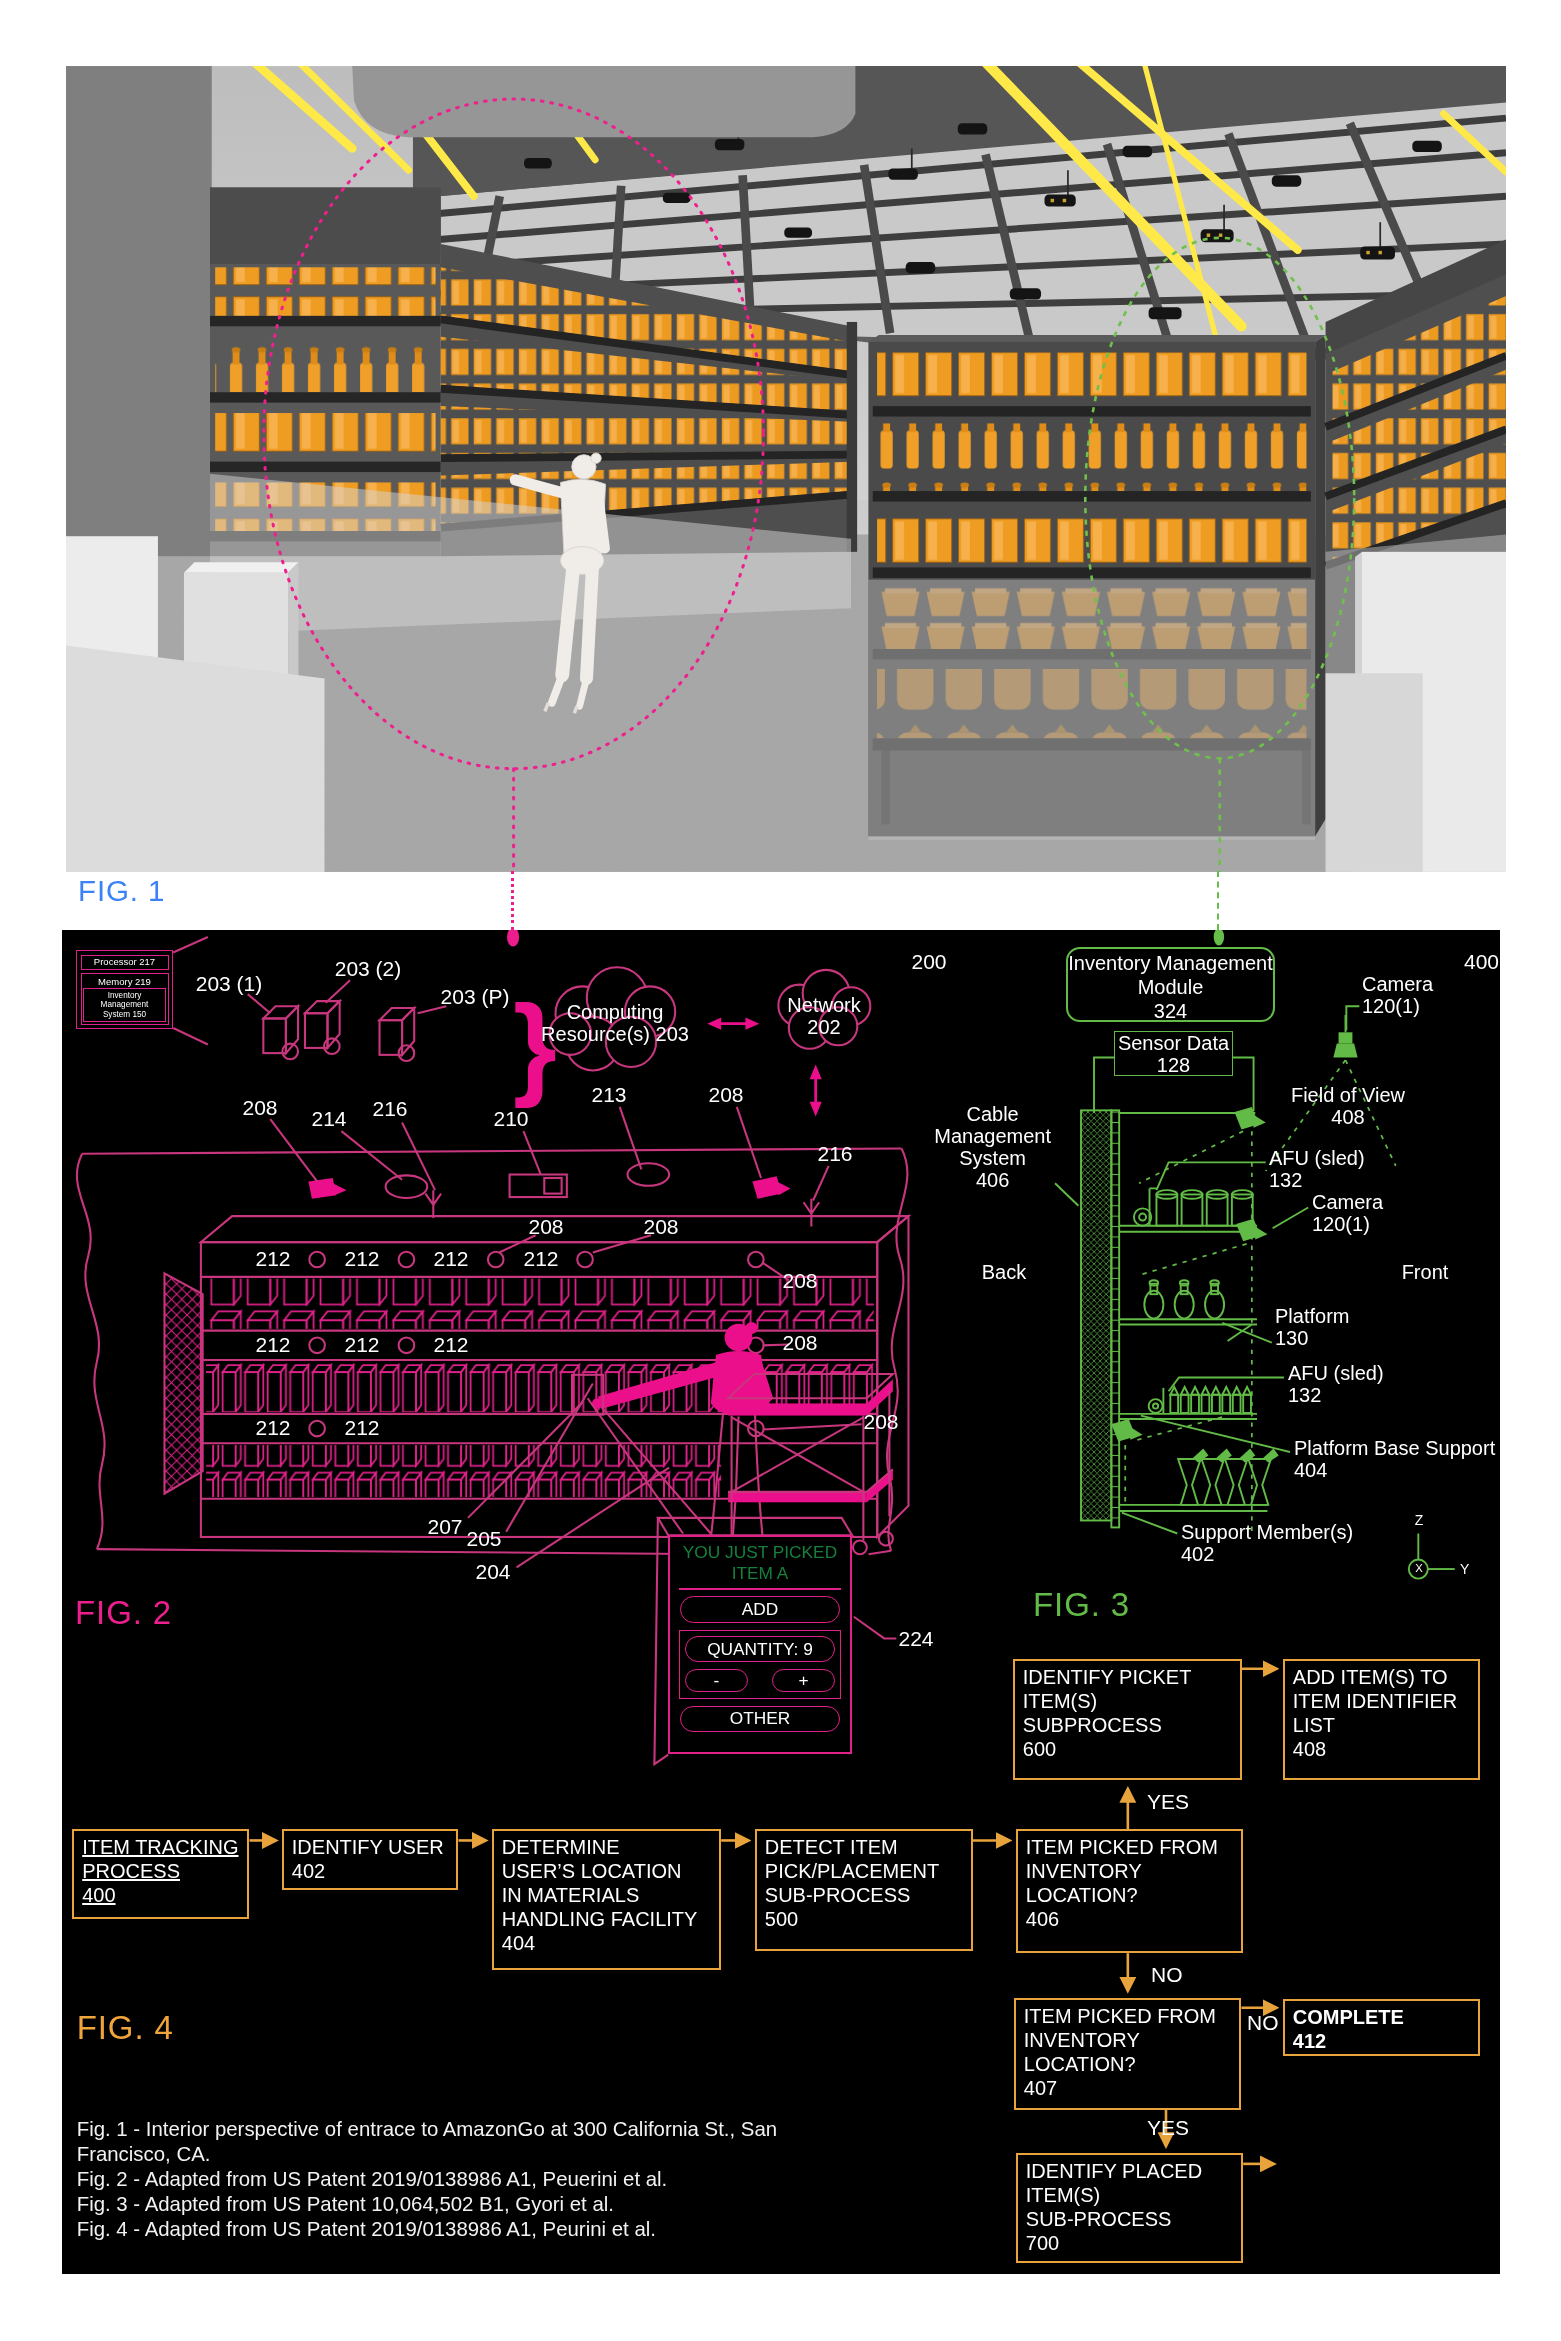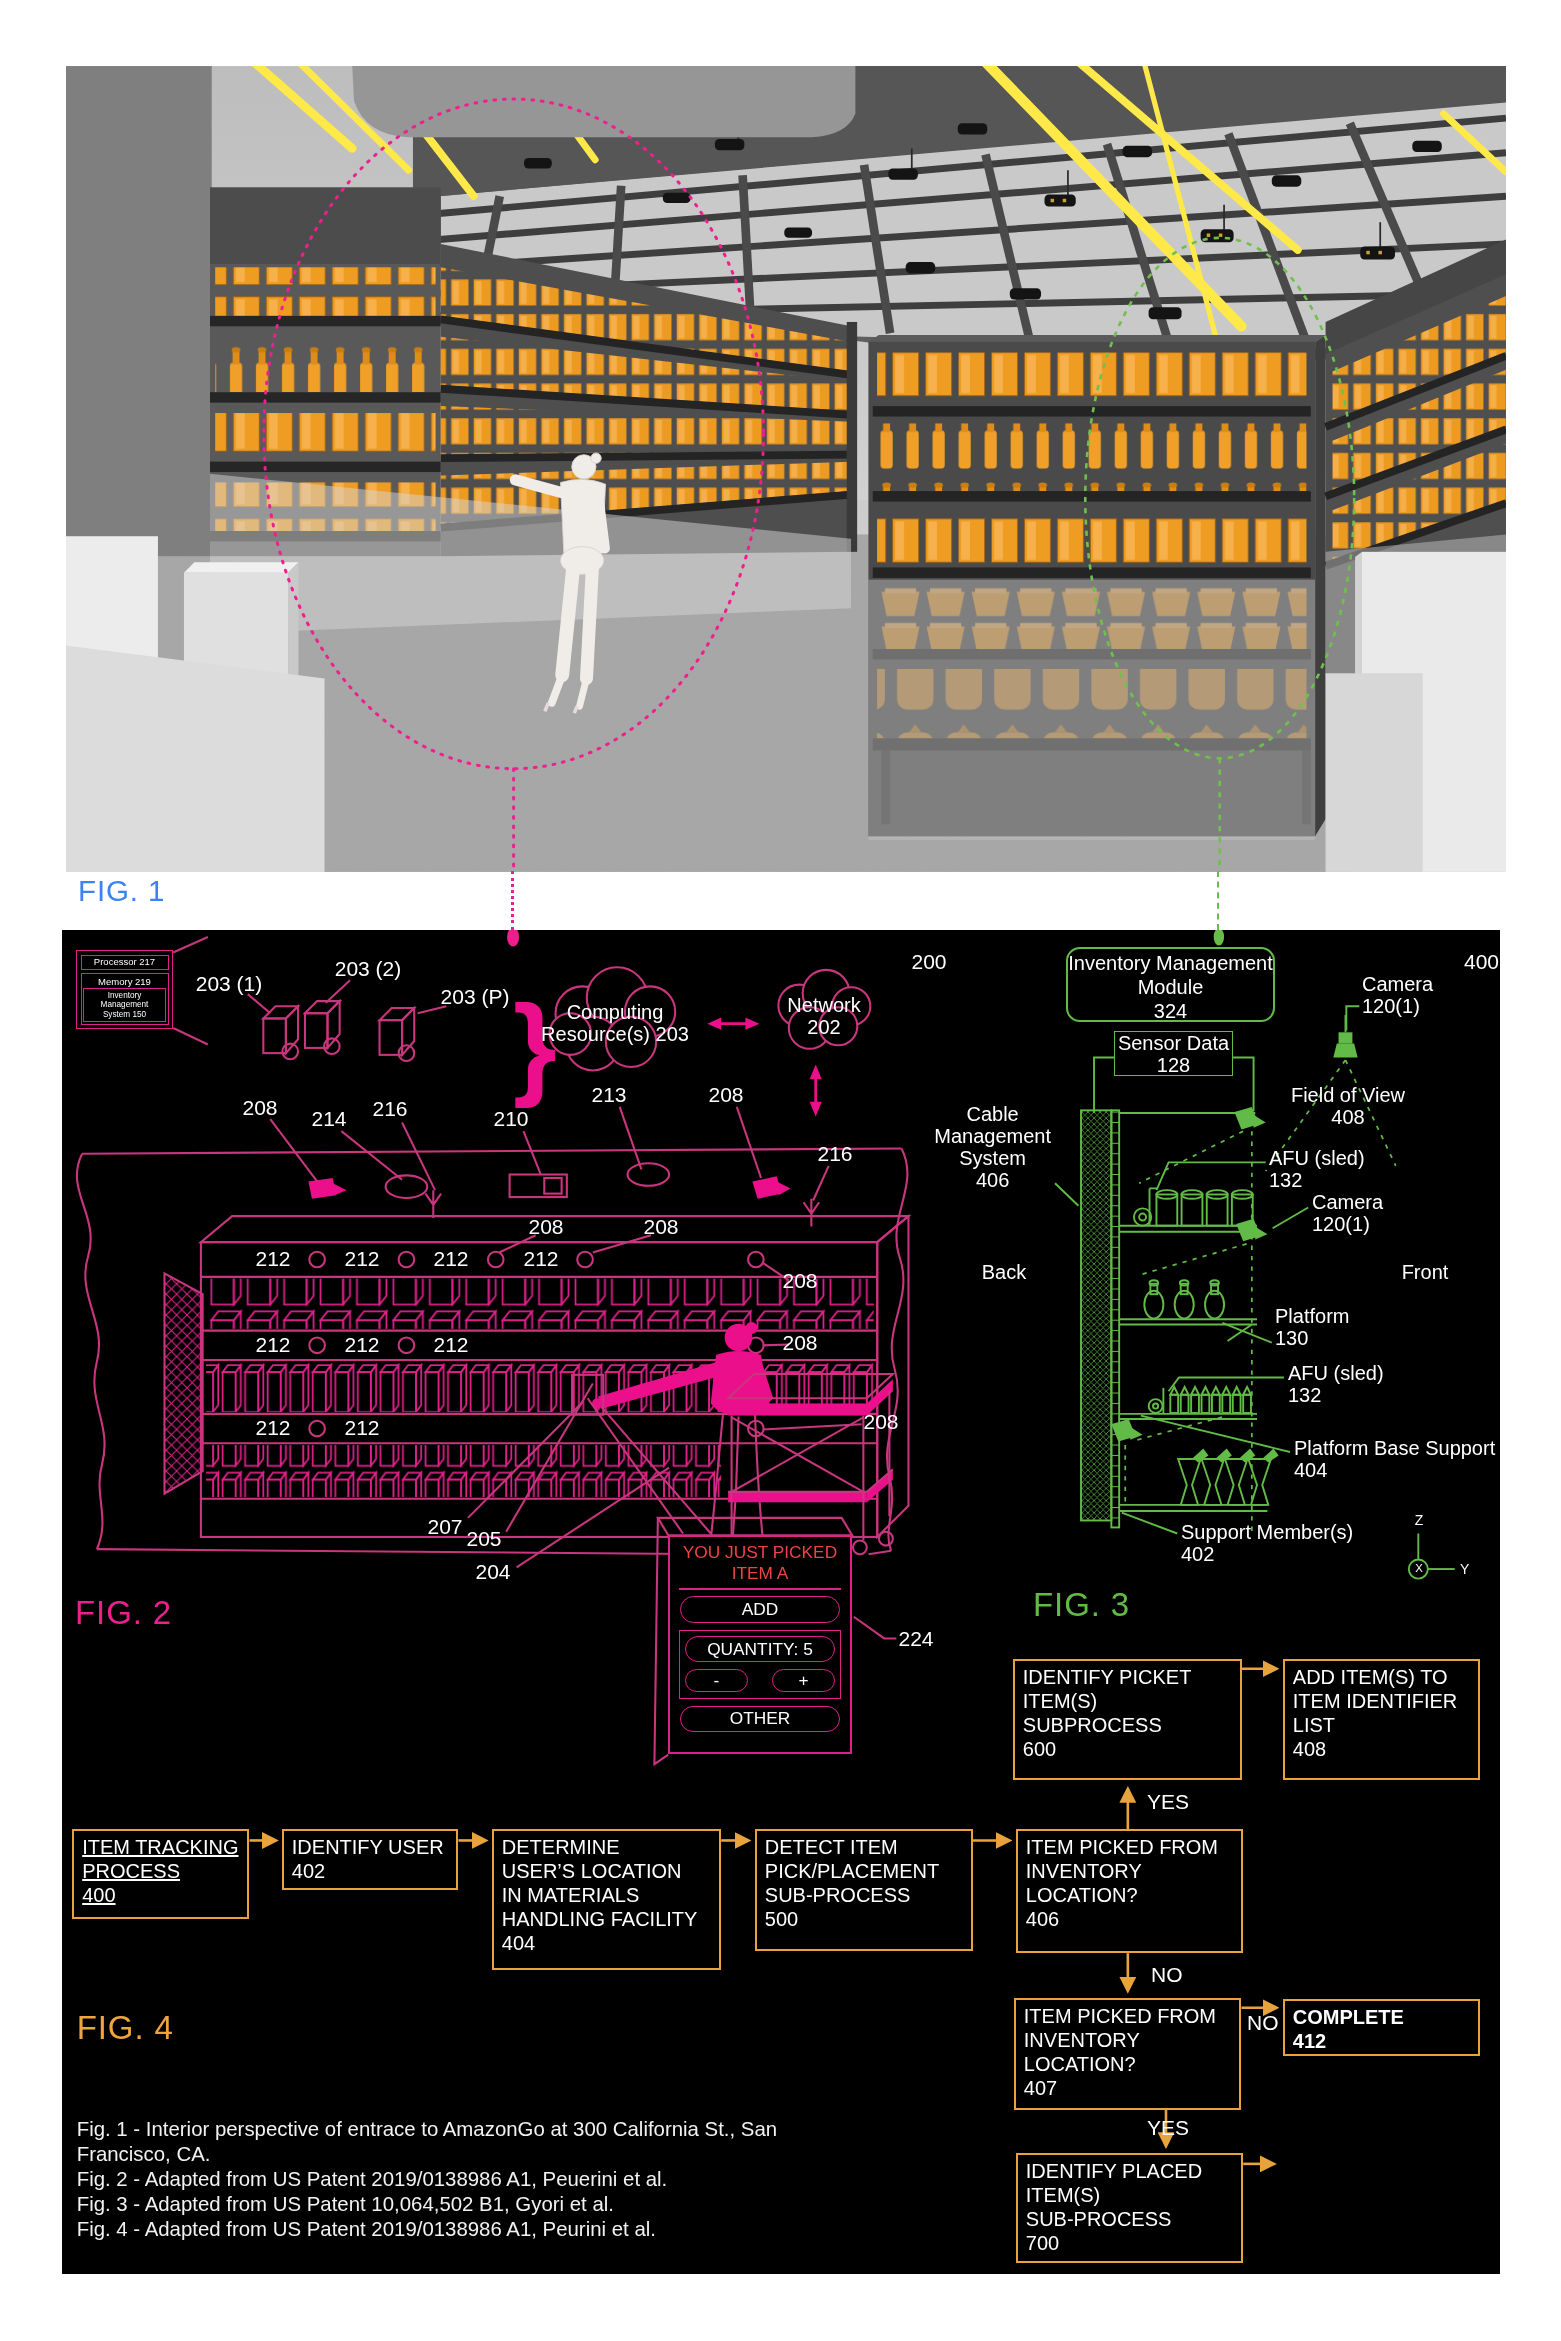--- a/index.html
+++ b/index.html
@@ -18,21 +18,21 @@
   .figl{position:absolute;font-size:33px;letter-spacing:0.9px;}
   .mag{color:#ed1e8e;} .grn{color:#62bb46;} .org{color:#f0a43c;}
   
   .procbox{position:absolute;left:14px;top:20px;width:97px;box-sizing:border-box;border:1.7px solid #e0218a;padding:3.5px;background:#000;}
   .procline{border:1.7px solid #e0218a;color:#fff;font-size:9.5px;line-height:11.3px;text-align:center;padding:0.9px 0;}
   .membox{border:1.7px solid #e0218a;margin-top:3.5px;padding:1.7px;color:#fff;font-size:9.5px;line-height:11.3px;text-align:center;}
   .imsbox{border:1.3px solid #e0218a;margin-top:0.9px;font-size:8.2px;line-height:9.5px;padding:1.7px 0;white-space:pre-line;}
   
   .popup{position:absolute;left:606px;top:605px;width:184px;height:219px;box-sizing:border-box;
          border:2.2px solid #e0218a;background:#000;padding:5.2px 8.7px;}
-  .p-title{color:#ef4444;font-size:17.3px;line-height:21px;text-align:center;white-space:pre-line;}
+  .p-title{color:#15803d;font-size:17.3px;line-height:21px;text-align:center;white-space:pre-line;}
   .p-div{border:none;border-top:2.2px solid #e0218a;margin:4.3px 0 6px 0;}
   .pill{border:1.7px solid #e0218a;border-radius:14px;color:#fff;font-size:17.3px;line-height:21px;
         text-align:center;padding:1.7px 0;margin:0 1.7px;}
   .qty-group{border:1.3px solid #e0218a;margin:7px 0;padding:5.2px 3.5px;}
   .qty-row{display:flex;justify-content:space-between;margin-top:7px;}
   .pill.small{width:61px;padding:0;}
   
   .modbox{position:absolute;left:1004px;top:17.3px;width:209px;height:75px;box-sizing:border-box;
           border:2.2px solid #62bb46;border-radius:14px;color:#fff;font-size:20px;line-height:24px;
           text-align:center;white-space:pre-line;padding-top:1.7px;background:#000;}
@@ -630,21 +630,21 @@
     <div class="lb c" style="left:431px;top:631px;">204</div>
     <div class="lb c" style="left:854px;top:698px;">224</div>
     <div class="figl mag" style="left:13px;top:664px;">FIG. 2</div>
 
     <div class="popup">
       <div class="p-title">YOU JUST PICKED
 ITEM A</div>
       <hr class="p-div">
       <div class="pill">ADD</div>
       <div class="qty-group">
-        <div class="pill">QUANTITY: 5</div>
+        <div class="pill">QUANTITY: 9</div>
         <div class="qty-row">
           <div class="pill small">-</div>
           <div class="pill small">+</div>
         </div>
       </div>
       <div class="pill">OTHER</div>
     </div>
 
     <div class="modbox">Inventory Management
 Module

